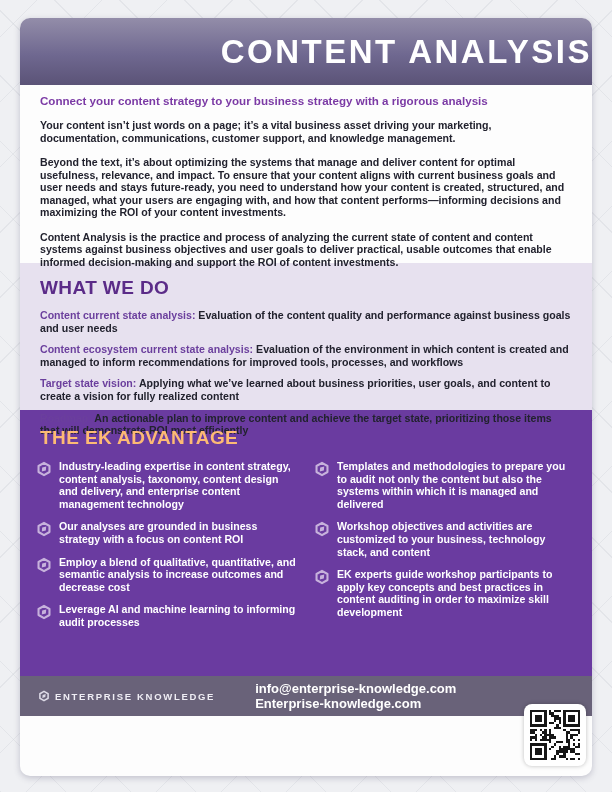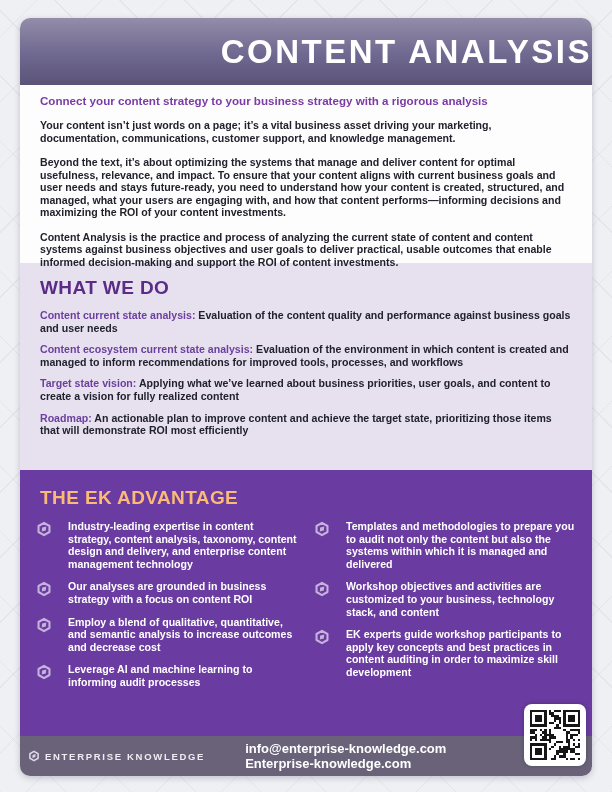--- a/index.html
+++ b/index.html
@@ -18,35 +18,35 @@
     box-shadow:0 2px 6px rgba(60,55,90,.25);
   }
   .header{
     height:67px;background:linear-gradient(180deg,#938da9 0%,#6f6890 55%,#5b5377 100%);
     display:flex;align-items:center;justify-content:flex-end;
   }
   .title{color:#ffffff;font-size:33px;font-weight:800;letter-spacing:2.5px;}
   .intro{height:178px;box-sizing:border-box;padding:9px 20px 0;}
   .subtitle{text-align:left;color:#7b3aa5;font-weight:700;font-size:11.6px;margin:0 0 7px;}
   .body-p{color:#22222e;font-size:10.6px;line-height:12.5px;font-weight:700;margin:12px 0 10px;}
-  .wwd{height:207px;box-sizing:border-box;background:#e7e1ef;padding:12px 20px 4px;}
+  .wwd{height:147px;box-sizing:border-box;background:#e7e1ef;padding:12px 20px 4px;}
   .wwd-heading{color:#5b2b88;font-size:19px;font-weight:800;letter-spacing:.4px;margin:2px 0 10px;}
   .wwd-item{font-size:10.6px;line-height:12.6px;margin:0 0 9px;}
   .wwd-lead{color:#6b3f9d;font-weight:700;}
   .wwd-text{color:#22222e;font-weight:700;}
   .ek{height:266px;box-sizing:border-box;background:#6a3ba0;padding:13px 16px 0;color:#fff;}
   .ek-heading{color:#fdba74;font-size:19px;font-weight:800;letter-spacing:.4px;margin:4px 0 11px;padding-left:4px;}
   .ek-cols{display:flex;gap:16px;}
   .ek-col{flex:1 1 0;}
-  .ek-item{display:flex;gap:16px;margin:0 0 10px;font-size:10.6px;line-height:12.6px;font-weight:600;}
+  .ek-item{display:flex;gap:7px;margin:0 0 10px;font-size:10.6px;line-height:12.6px;font-weight:600;}
   .ek-item .icon{flex:none;width:16px;height:16px;margin-top:1px;color:#c7b2dc;}
   .ek-item .icon svg{width:16px;height:16px;display:block;}
   .footer{
     height:40px;box-sizing:border-box;background:#696279;
-    display:flex;align-items:center;padding:0 8px;
+    display:flex;align-items:center;padding:0 18px;
   }
   .logo{display:flex;align-items:center;gap:5px;color:#efedf4;}
   .logo .icon{width:12px;height:12px;color:#dcd9e6;}
   .logo .icon svg{width:12px;height:12px;display:block;}
   .logo-text{font-size:9.5px;letter-spacing:1.7px;font-weight:600;}
   .contact{margin-left:40px;color:#ffffff;font-weight:700;font-size:13px;line-height:15.5px;}
   .contact a{color:#ffffff;text-decoration:none;display:block;}
   .qr-wrap{
     position:absolute;right:6px;bottom:10px;width:62px;height:62px;
     background:#ffffff;border-radius:8px;

